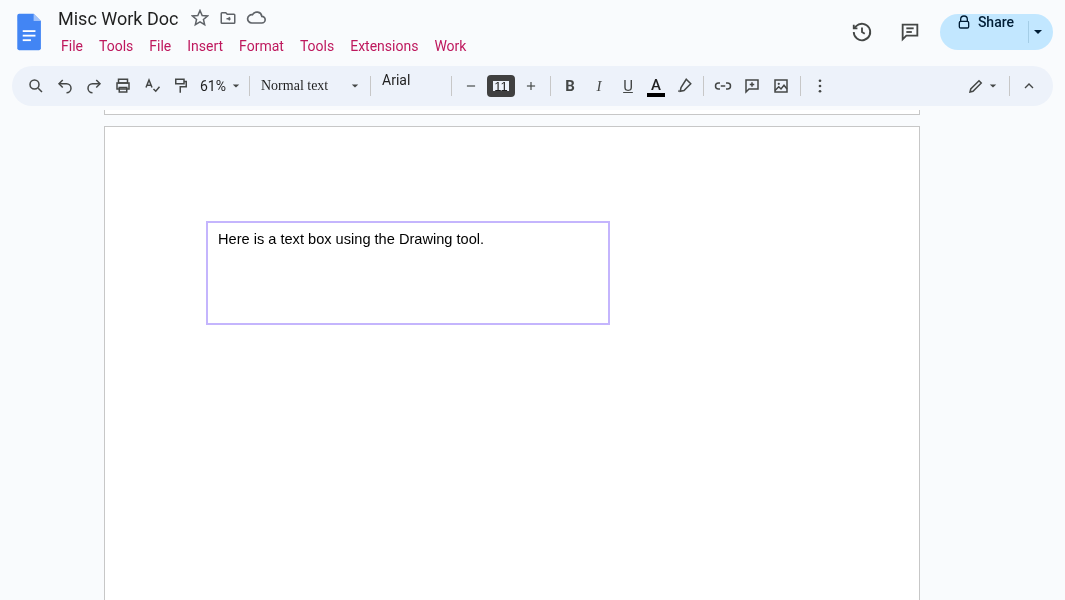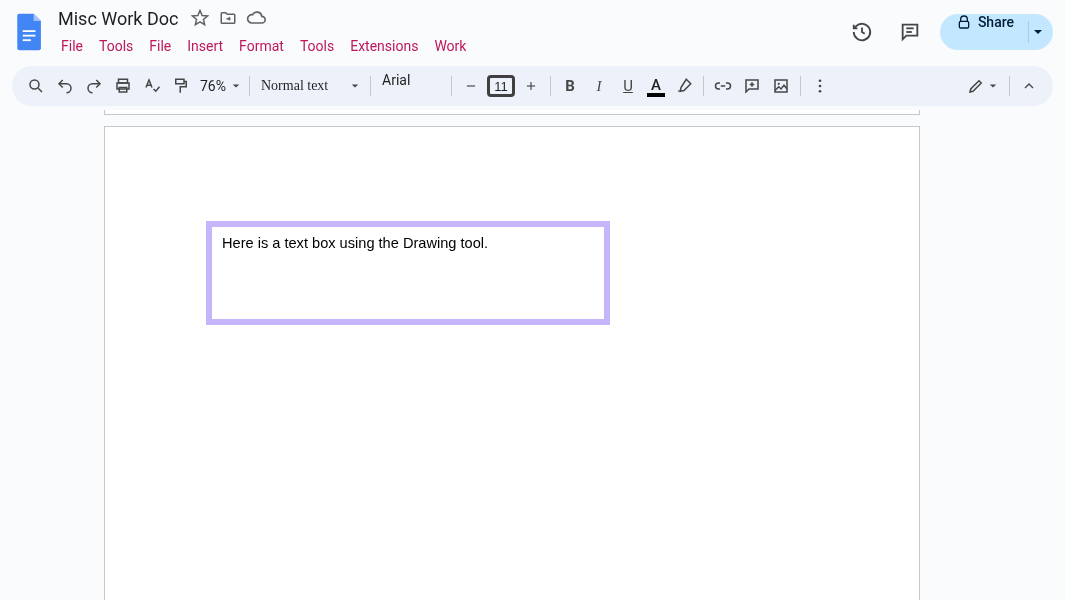--- a/index.html
+++ b/index.html
@@ -182,21 +182,21 @@
     flex-direction: column;
   }
   .font-size-box {
     display: flex;
     align-items: center;
     gap: 2px;
   }
   .fs-input {
     width: 28px;
     height: 22px;
-    border: 3px solid #404040;
+    border: 6px solid #404040;
     border-radius: 4px;
     text-align: center;
     font-size: 13px;
     color: #1f1f1f;
     background: transparent;
     outline: none;
   }
   .text-color-btn {
     display: flex;
     flex-direction: column;
@@ -235,21 +235,21 @@
     border: 1px solid #c7c7c7;
   }
   .page.p1 { top: -60px; height: 65px; }
   .page.p2 { top: 16px; height: 1056px; }
   .textbox {
     position: absolute;
     left: 101px;
     top: 94px;
     width: 404px;
     height: 104px;
-    border: 6px solid #c4b5fd;
+    border: 2px solid #c4b5fd;
     padding: 8px 10px;
     font-family: Arial, sans-serif;
     font-size: 14.6px;
     color: #000;
   }
   svg { display: block; }
 </style>
 </head>
 <body>
 
@@ -359,21 +359,21 @@
         <path fill="none" stroke="#444746" stroke-width="2" d="M14 16l3 3 5-6"></path>
       </svg>
     </div>
   <div class="tbtn">
       <svg width="18" height="18" viewBox="0 0 24 24">
         <rect x="5" y="3" width="11" height="6" fill="none" stroke="#444746" stroke-width="2"></rect>
         <path fill="none" stroke="#444746" stroke-width="2" d="M16 6h3v7h-8v8"></path>
       </svg>
     </div>
   <div class="zoom">
-    <span>76%</span>
+    <span>61%</span>
     <svg width="8" height="8" viewBox="0 0 10 10">
         <path d="M1 3l4 4 4-4z" fill="#444746"></path>
       </svg>
   </div>
   <div class="tsep"></div>
   <div class="style-dd">
     <span>Normal text</span>
     <svg width="8" height="8" viewBox="0 0 10 10">
         <path d="M1 3l4 4 4-4z" fill="#444746"></path>
       </svg>

